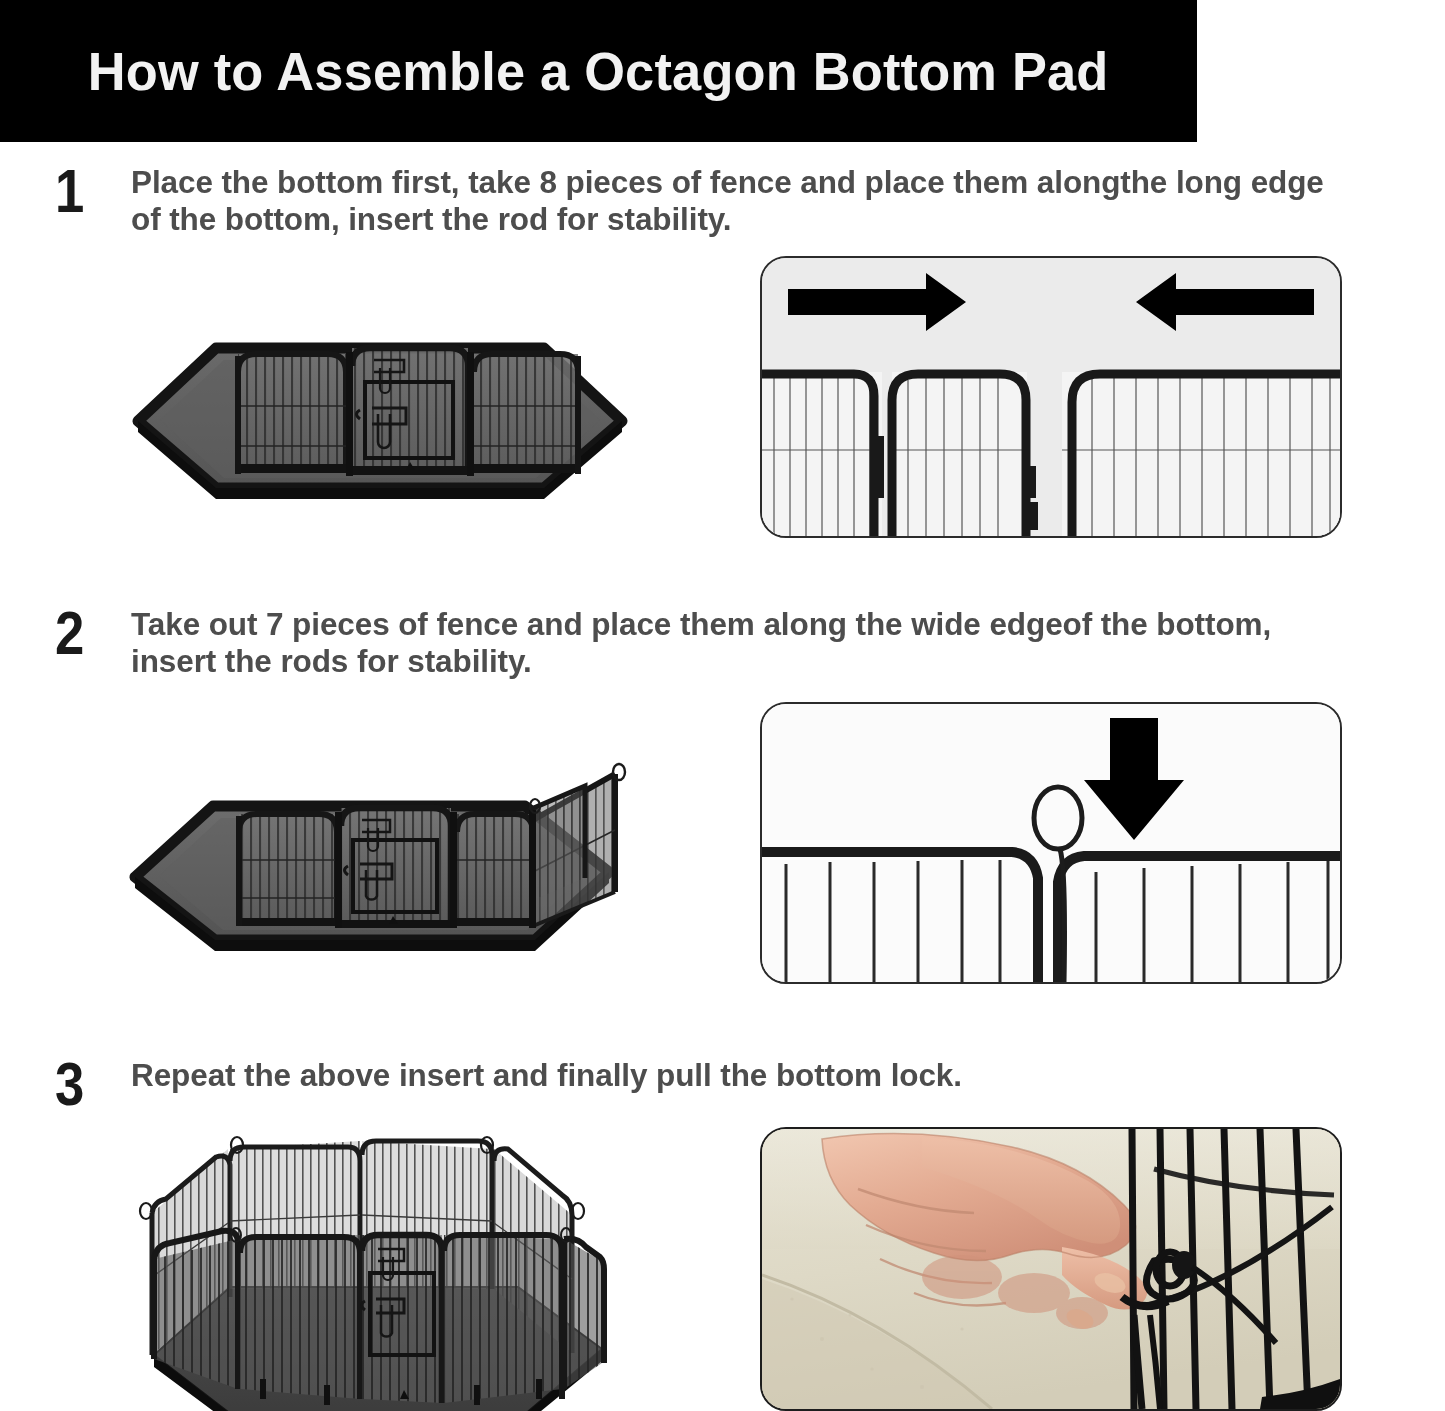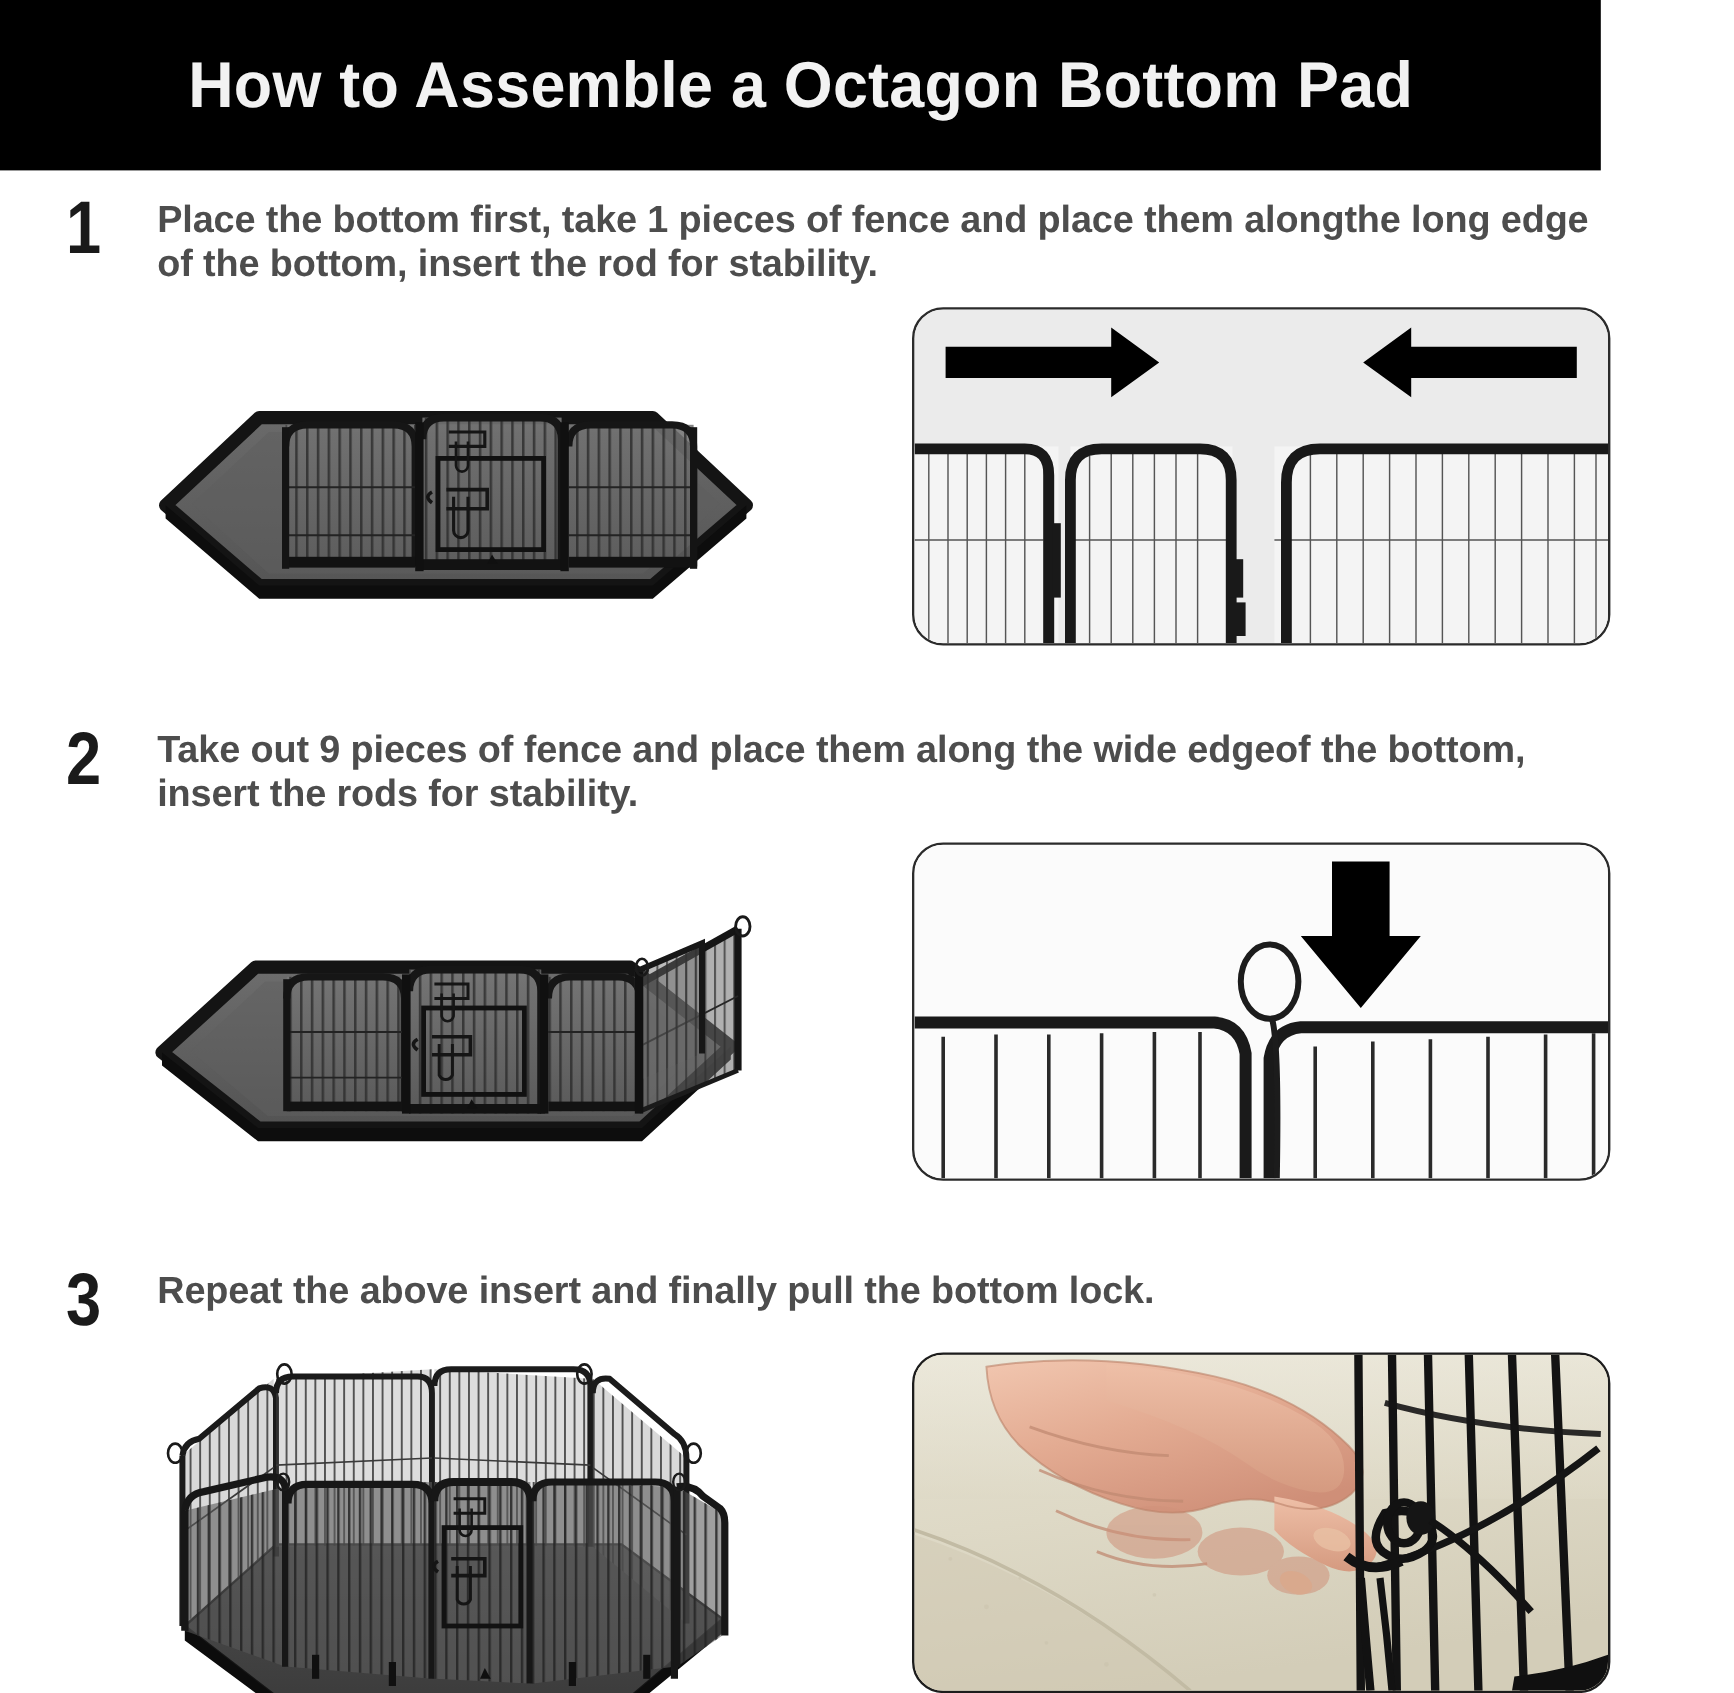--- a/index.html
+++ b/index.html
@@ -10,21 +10,21 @@
   body {
     width: 1445px;
     height: 1411px;
     font-family: "Liberation Sans", sans-serif;
     overflow: hidden;
     position: relative;
   }
 
   
   .title-bar {
-    width: 1334px;
+    width: 1197px;
     height: 142px;
     background: #000000;
     display: flex;
     align-items: center;
     justify-content: center;
     box-sizing: border-box;
   }
   .title-text {
     color: #f2f2f2;
     font-size: 54px;
@@ -102,21 +102,21 @@
 </head>
 <body>
 
 <div class="title-bar">
   <div class="title-text">How to Assemble a Octagon Bottom Pad</div>
 </div>
 
 <div class="step" style="height:450px;">
   <div class="step-header" style="padding-top:18px;">
     <div class="step-num">1</div>
-    <div class="step-text">Place the bottom first, take 1 pieces of fence and place them alongthe long edge of the bottom, insert the rod for stability.</div>
+    <div class="step-text">Place the bottom first, take 8 pieces of fence and place them alongthe long edge of the bottom, insert the rod for stability.</div>
   </div>
   <div class="step-body" style="margin-top:18px;">
 
     <div class="illus-left">
       <svg width="520" height="250" viewBox="0 0 520 250">
         <defs>
           <linearGradient id="padTop1" x1="0" y1="0" x2="0" y2="1">
             <stop offset="0" stop-color="#6a6a6a"></stop>
             <stop offset="1" stop-color="#555555"></stop>
           </linearGradient>
@@ -247,21 +247,21 @@
           </g>
         </svg>
       </div>
     </div>
   </div>
 </div>
 
 <div class="step" style="height:455px;">
   <div class="step-header" style="padding-top:10px;">
     <div class="step-num">2</div>
-    <div class="step-text">Take out 9 pieces of fence and place them along the wide edgeof the bottom, insert the rods for stability.</div>
+    <div class="step-text">Take out 7 pieces of fence and place them along the wide edgeof the bottom, insert the rods for stability.</div>
   </div>
   <div class="step-body" style="margin-top:22px;">
 
     <div class="illus-left">
       <svg width="530" height="265" viewBox="0 0 530 265">
         <defs>
           <linearGradient id="padTop2" x1="0" y1="0" x2="0" y2="1">
             <stop offset="0" stop-color="#6d6d6d"></stop>
             <stop offset="1" stop-color="#535353"></stop>
           </linearGradient>

